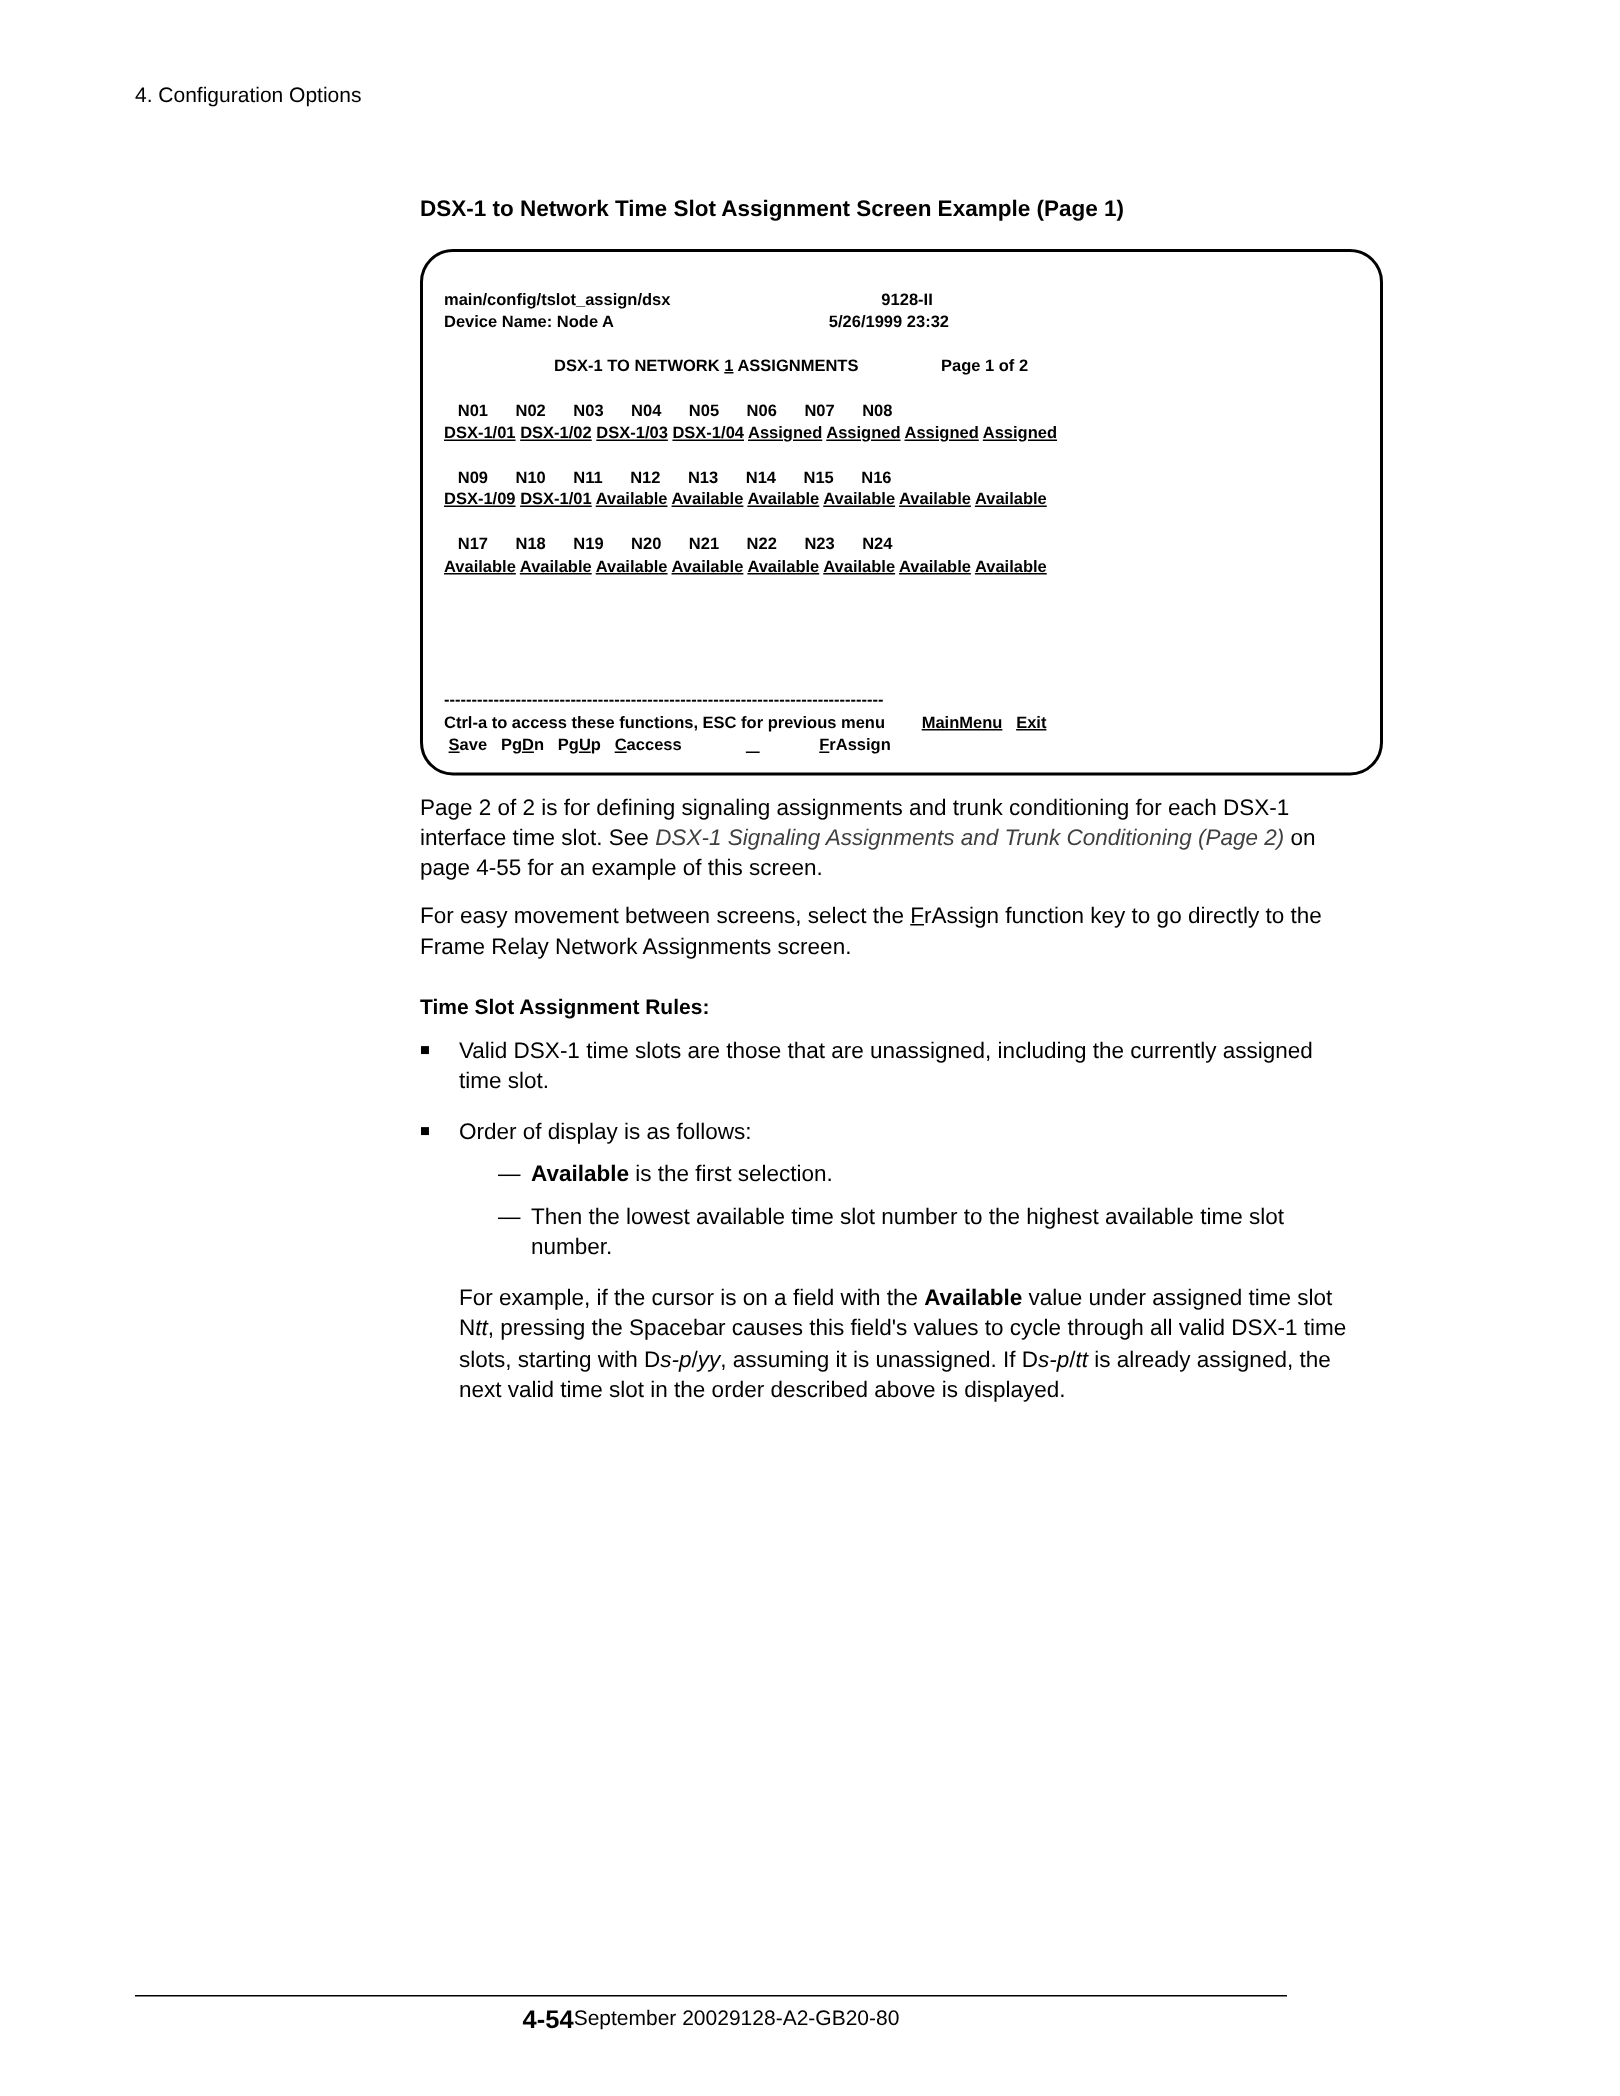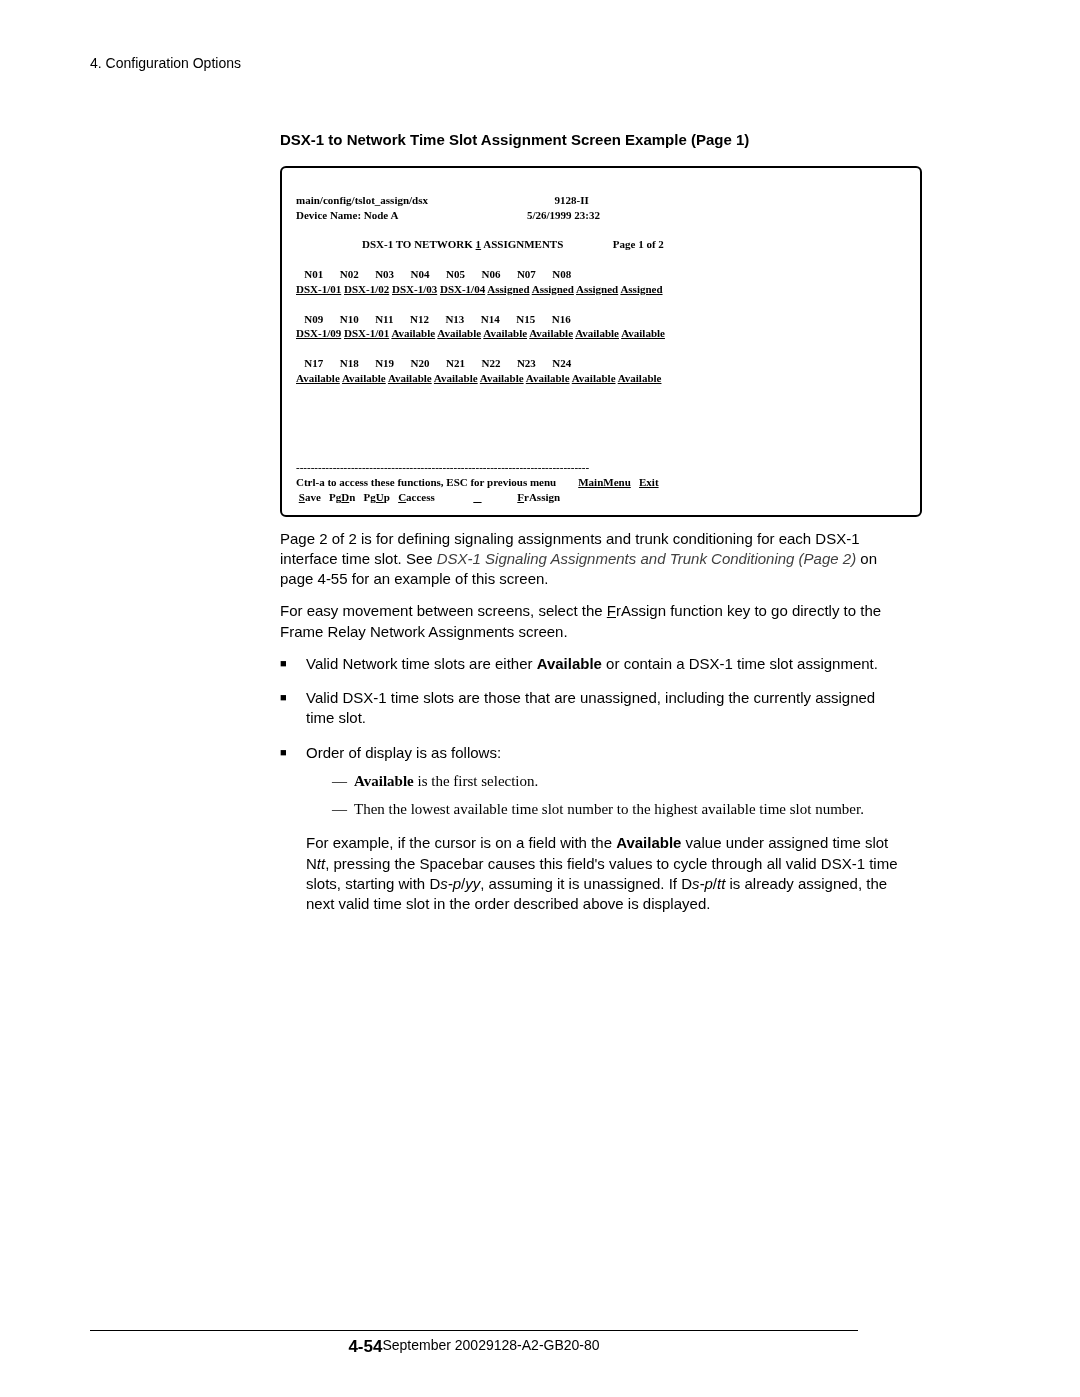--- a/index.html
+++ b/index.html
@@ -24,23 +24,23 @@
   .section-heading {
     font-weight: bold;
     font-size: 15px;
     margin-left: 190px;
     margin-bottom: 18px;
   }
   .terminal-box {
     margin-left: 190px;
     width: 610px;
     border: 2px solid #000;
-    border-radius: 6px;
+    border-radius: 22px;
     padding: 10px 14px 10px 14px;
-    font-family: Liberation Serif, serif;
+    font-family: Liberation Sans, sans-serif;
     font-size: 11px;
     font-weight: bold;
     line-height: 1.35;
     white-space: pre;
   }
   .body-block {
     margin-left: 190px;
     width: 620px;
     font-size: 15px;
     line-height: 1.35;
@@ -72,21 +72,20 @@
   }
   .dash-list {
     list-style: none;
     padding-left: 26px;
     margin: 8px 0 0 0;
   }
   .dash-list > li {
     position: relative;
     padding-left: 22px;
     margin-bottom: 8px;
-    font-family: Liberation Serif, serif;
   }
   .dash-list > li::before {
     content: "—";
     position: absolute;
     left: 0;
   }
   .footer {
     position: absolute;
     bottom: 40px;
     left: 90px;
@@ -129,23 +128,23 @@
 
 --------------------------------------------------------------------------------
 <span>Ctrl-a to access these functions, ESC for previous menu</span>        <span class="u">MainMenu</span>   <span class="u">Exit</span>
  <span><span class="u">S</span><span>ave</span></span>   <span><span>Pg</span><span class="u">D</span><span>n</span></span>   <span><span>Pg</span><span class="u">U</span><span>p</span></span>   <span><span class="u">C</span><span>access</span></span>              <span class="u">   </span>             <span><span class="u">F</span><span>rAssign</span></span></div>
 
   <div class="body-block">
     <p><span>Page 2 of 2 is for defining signaling assignments and trunk conditioning for each DSX-1 interface time slot. See </span><span class="link">DSX-1 Signaling Assignments and Trunk Conditioning (Page 2)</span><span> on page 4-55 for an example of this screen.</span></p>
 
     <p><span>For easy movement between screens, select the </span><span class="u">F</span><span>rAssign function key to go directly to the Frame Relay Network Assignments screen.</span></p>
 
+    <div class="sub-heading">Time Slot Assignment Rules:</div>
 
     <ul class="rules">
-      <li><span>Valid Network time slots are either </span><b>Available</b><span> or contain a DSX-1 time slot assignment.</span></li>
       <li>Valid DSX-1 time slots are those that are unassigned, including the currently assigned time slot.</li>
       <li>
         <span>Order of display is as follows:</span>
         <ul class="dash-list">
           <li><b>Available</b><span> is the first selection.</span></li>
           <li>Then the lowest available time slot number to the highest available time slot number.</li>
         </ul>
       </li>
     </ul>
 

